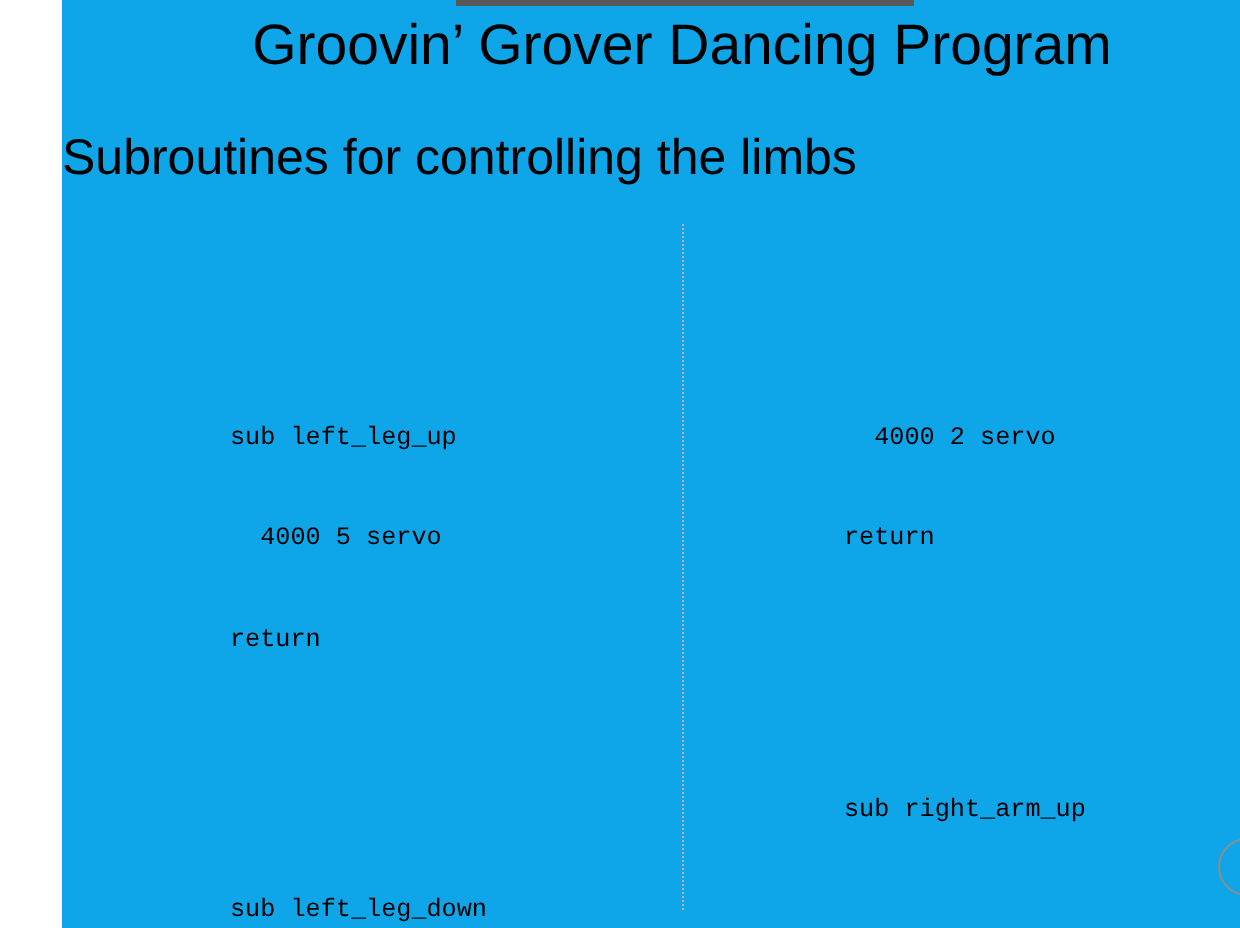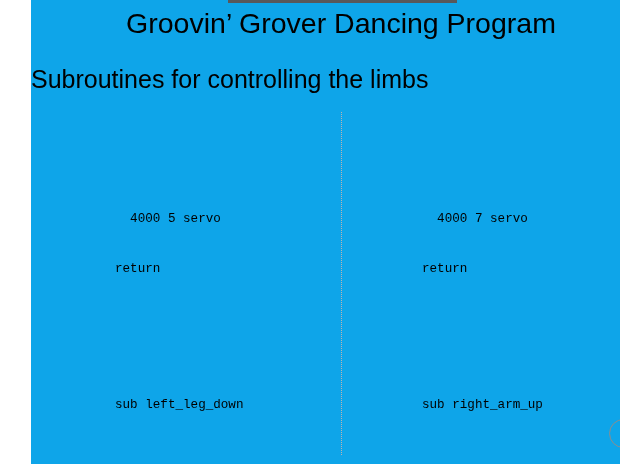--- a/index.html
+++ b/index.html
@@ -113,35 +113,36 @@
   <div class="top-bar"></div>
 
   <div class="title">Groovin’ Grover Dancing Program</div>
 
   <div class="subtitle">Subroutines for controlling the limbs</div>
 
   <div class="divider"></div>
 
   <div class="code-col left">
     <div class="code-block">
+      <span class="code-line">sub left_leg_up</span>
       <span class="code-line">  4000 5 servo</span>
       <span class="code-line">return</span>
     </div>
     <div class="code-block">
       <span class="code-line">sub left_leg_down</span>
       
       
     </div>
     
     
   </div>
 
   <div class="code-col right">
     <div class="code-block">
-      <span class="code-line">  4000 7 servo</span>
+      <span class="code-line">  4000 2 servo</span>
       <span class="code-line">return</span>
     </div>
     <div class="code-block">
       <span class="code-line">sub right_arm_up</span>
       
       
     </div>
     
     
   </div>

